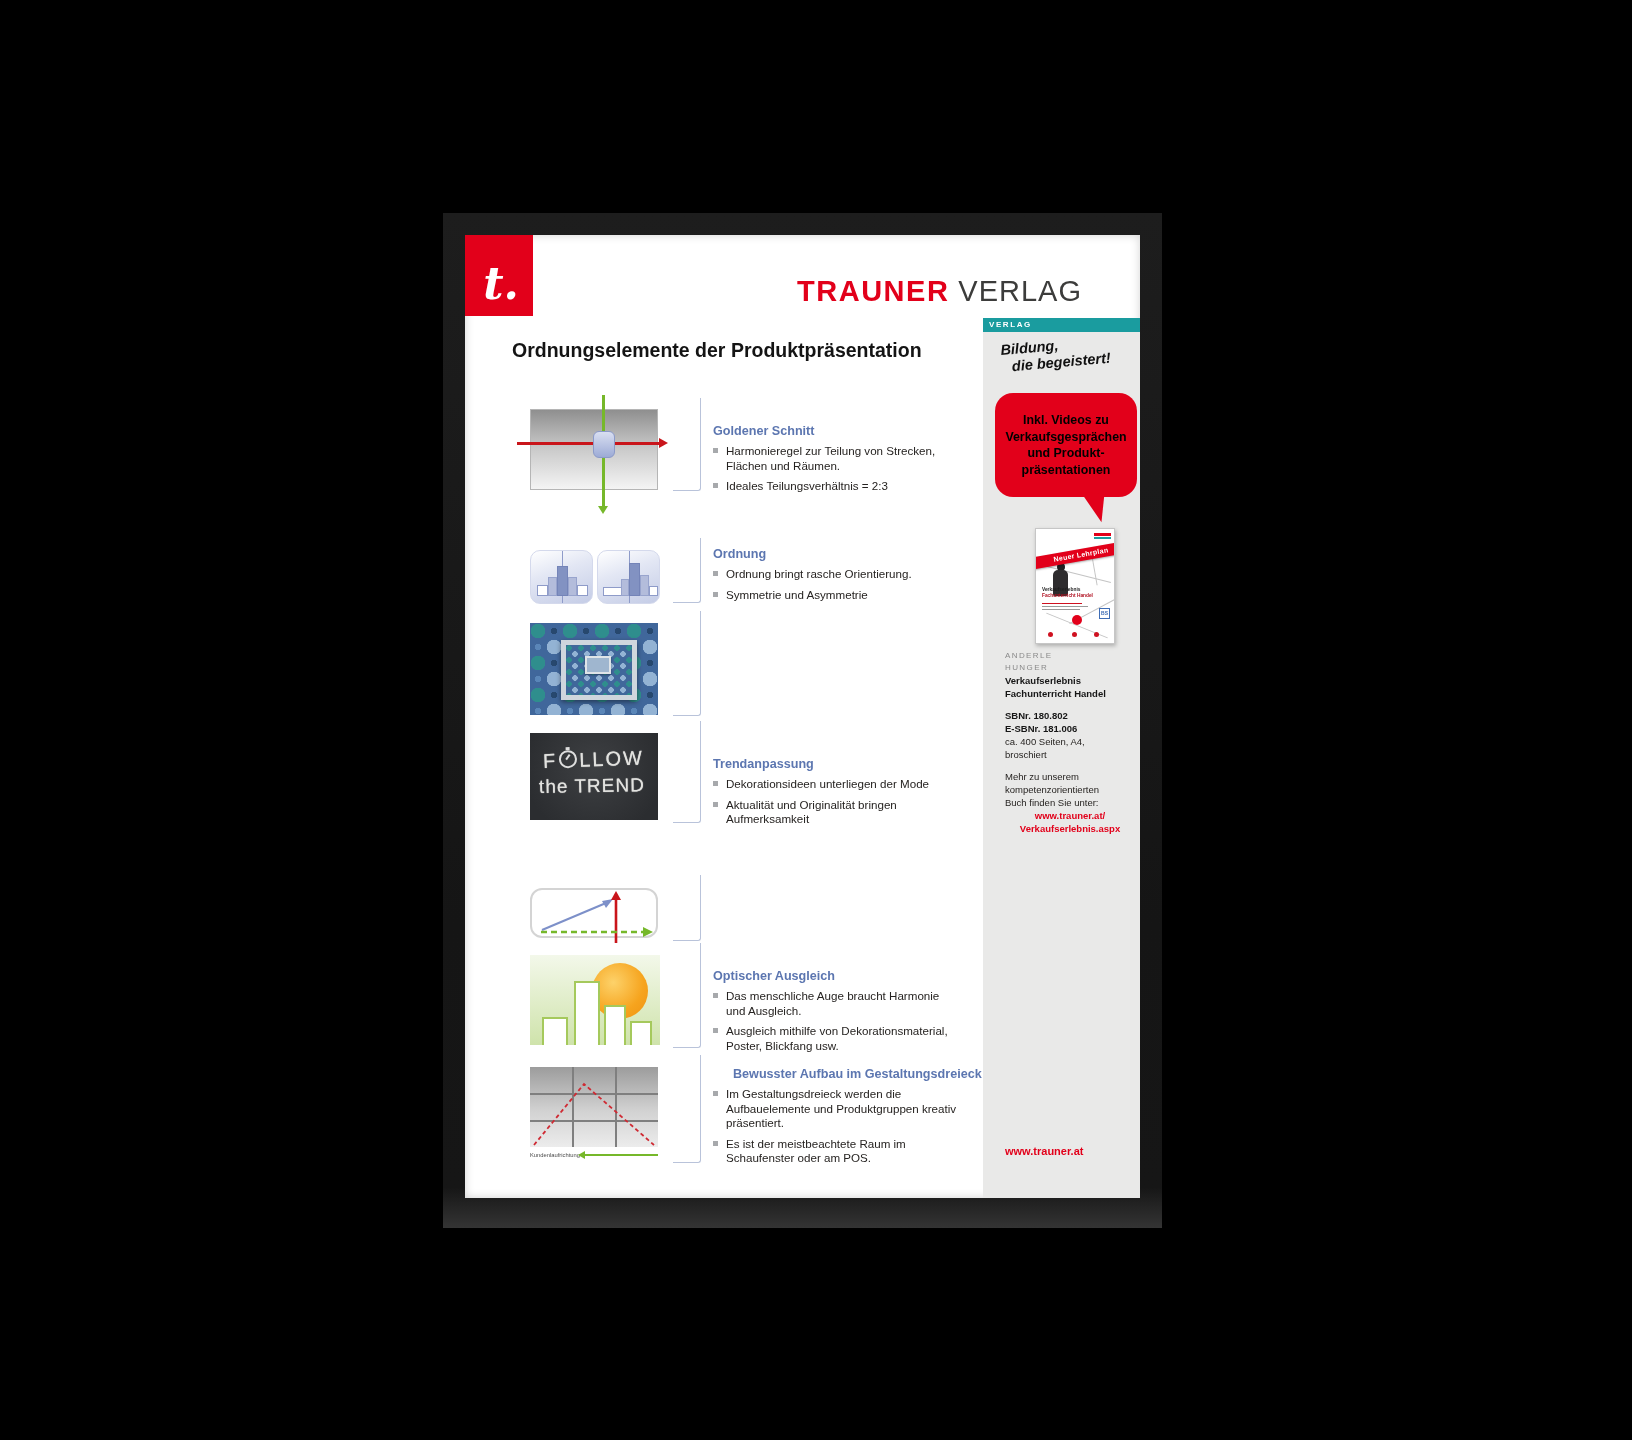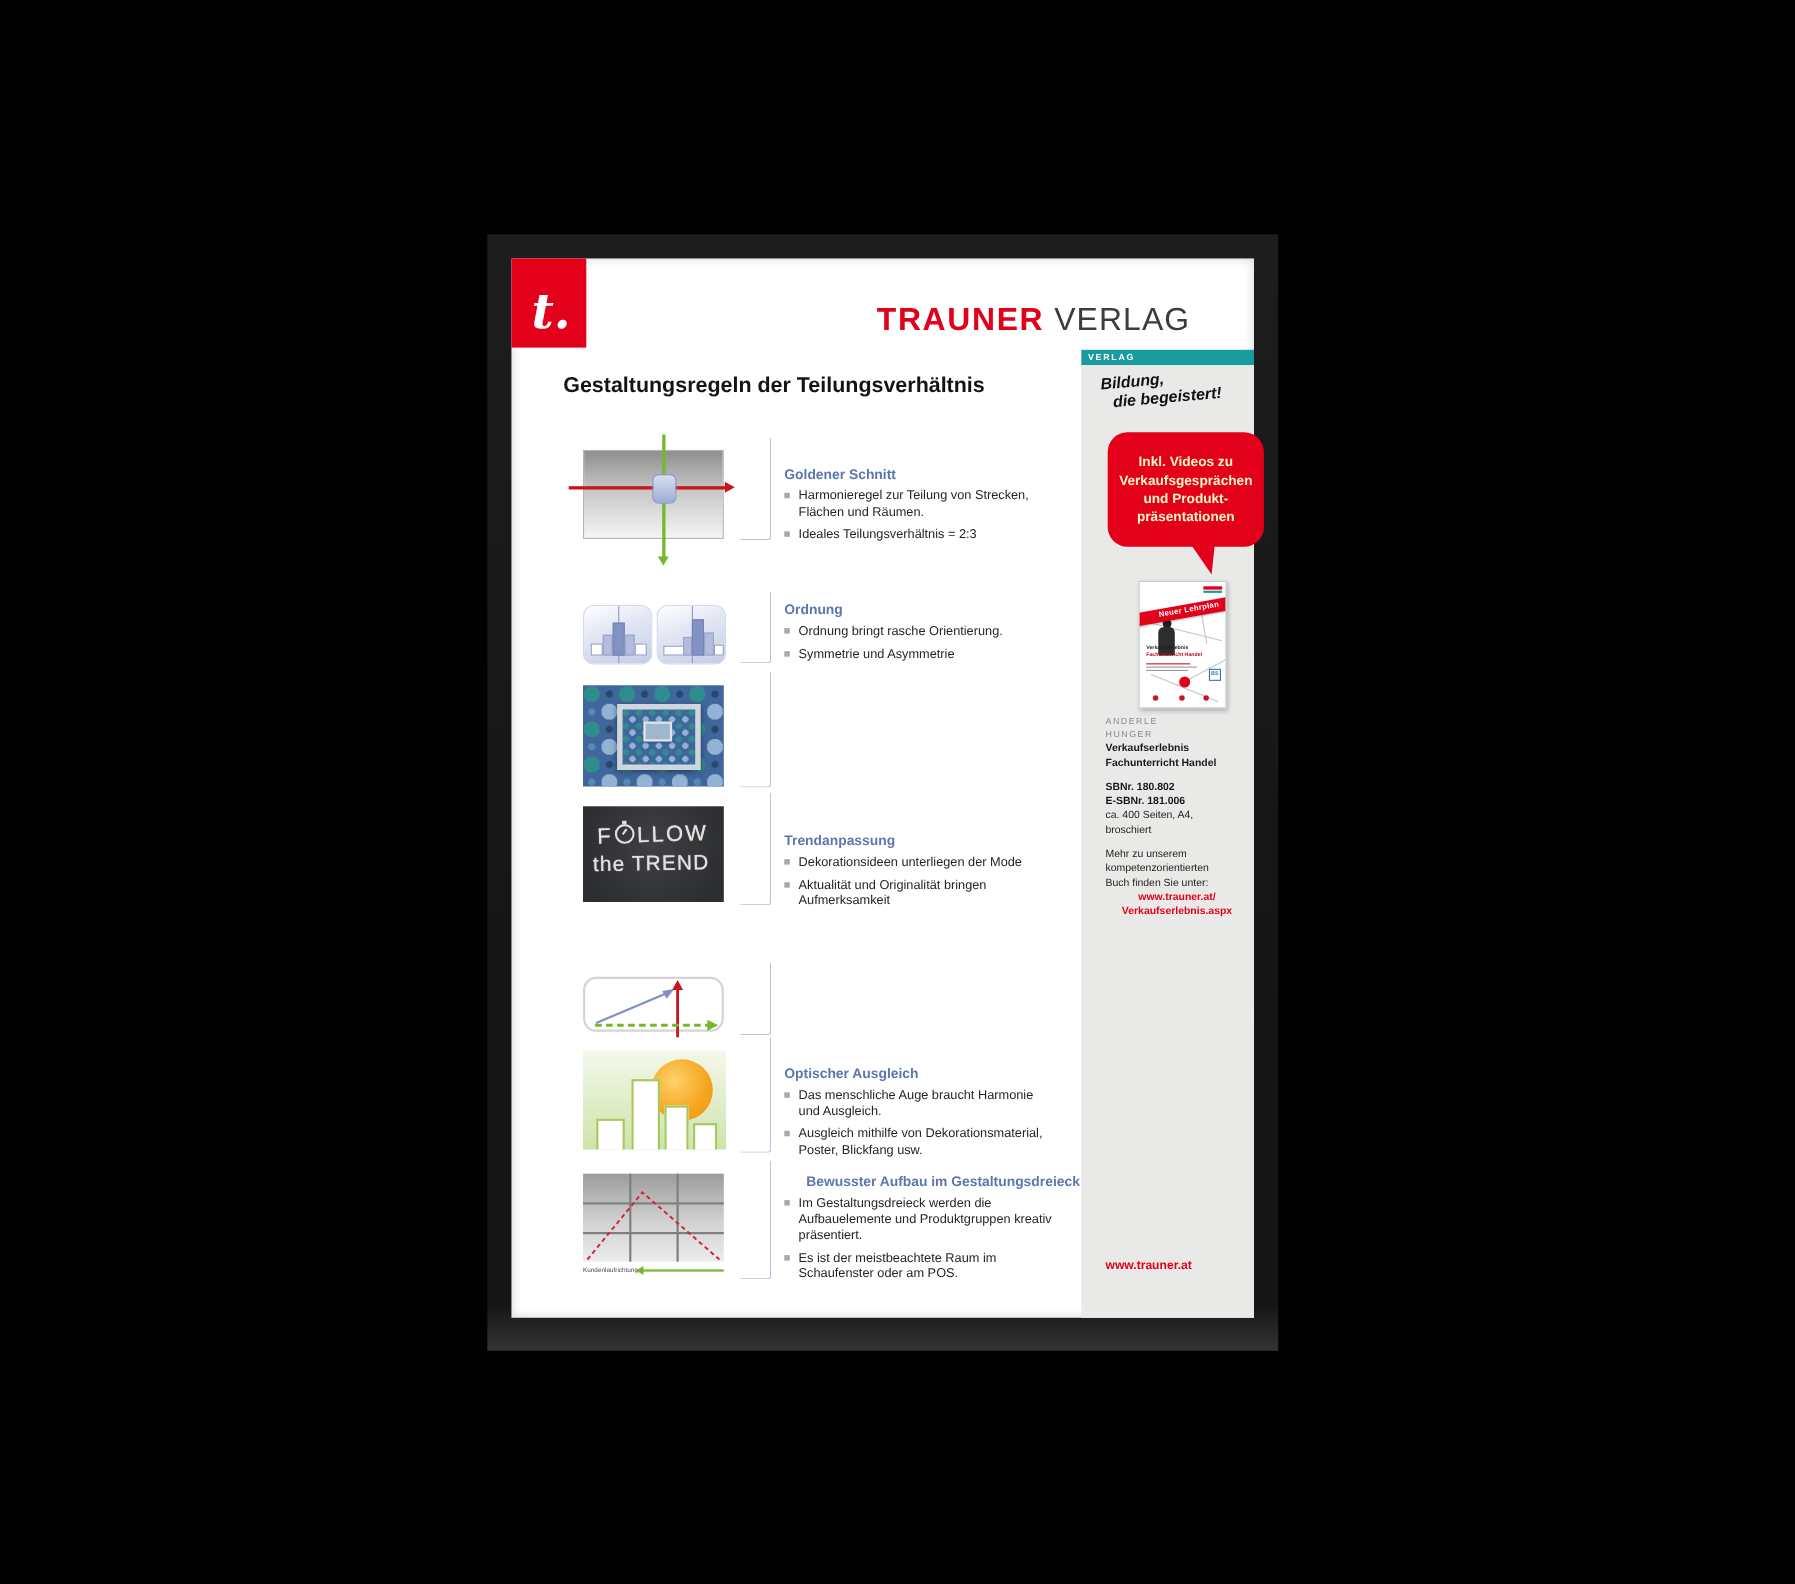--- a/index.html
+++ b/index.html
@@ -114,22 +114,22 @@
   .grid-v{top:0;bottom:0;width:1.5px;}
   .grid-h{left:0;right:0;height:1.5px;}
   .drei-caption{position:absolute;left:65px;top:917px;width:128px;display:flex;align-items:center;gap:4px;}
   .drei-caption .cap{font-size:5.8px;color:#4a4a4a;white-space:nowrap;}
   .flow-arrow{flex:1;height:2px;background:#76b82a;position:relative;}
   .flow-arrow::before{content:"";position:absolute;left:-6px;top:-3px;width:0;height:0;
     border-top:4px solid transparent;border-bottom:4px solid transparent;border-right:7px solid #76b82a;}
 
   
   .bubble{position:absolute;left:530px;top:158px;width:142px;height:104px;border-radius:18px;
-          background:#e2001a;color:#fef9c3;font-weight:bold;font-size:12.4px;line-height:16.5px;
-          text-align:center;padding-top:19px;box-sizing:border-box;margin-left:12px;}
+          background:#e2001a;color:#000000;font-weight:bold;font-size:12.4px;line-height:16.5px;
+          text-align:center;padding-top:19px;box-sizing:border-box;}
   .bubble-tail{position:absolute;left:614px;top:258px;width:0;height:0;
                border-top:28px solid #e2001a;border-left:24px solid transparent;transform:rotate(6deg);}
   .book-cover{position:absolute;left:570px;top:293px;width:78px;height:114px;background:#fff;
               border:1px solid #c6c6c6;box-shadow:1px 2px 4px rgba(0,0,0,.25);overflow:hidden;}
   .cover-bar-red{position:absolute;top:4px;right:3px;width:17px;height:3px;background:#e2001a;}
   .cover-bar-teal{position:absolute;top:8px;right:3px;width:17px;height:2px;background:#1a9c9f;}
   .ribbon{position:absolute;top:20px;left:-10px;width:110px;height:12px;background:#e2001a;
           transform:rotate(-10deg);color:#fff;font-size:7px;font-weight:bold;text-align:center;
           line-height:12px;box-shadow:0 1px 2px rgba(0,0,0,.3);letter-spacing:.3px;}
   .stroke{position:absolute;background:#c4c4c4;height:1px;}
@@ -161,21 +161,21 @@
     <div class="brand">
       <span class="red">TRAUNER</span><span class="dark">VERLAG</span>
     </div>
     <div class="teal-bar">VERLAG</div>
     <div class="sidebar-bg"></div>
     <div class="tagline">
       <span>Bildung,</span>
       <span class="l2">die begeistert!</span>
     </div>
 
-    <div class="page-title">Gestaltungsregeln der Teilungsverhältnis</div>
+    <div class="page-title">Ordnungselemente der Produktpräsentation</div>
 
     <div class="ill-gs">
       <div class="gs-rect"></div>
       <div class="gs-vline"></div>
       <div class="gs-varrow"></div>
       <div class="gs-hline"></div>
       <div class="gs-harrow"></div>
       <div class="gs-knob"></div>
     </div>
     <div class="bracket" style="top:163px;height:92px;"></div>

